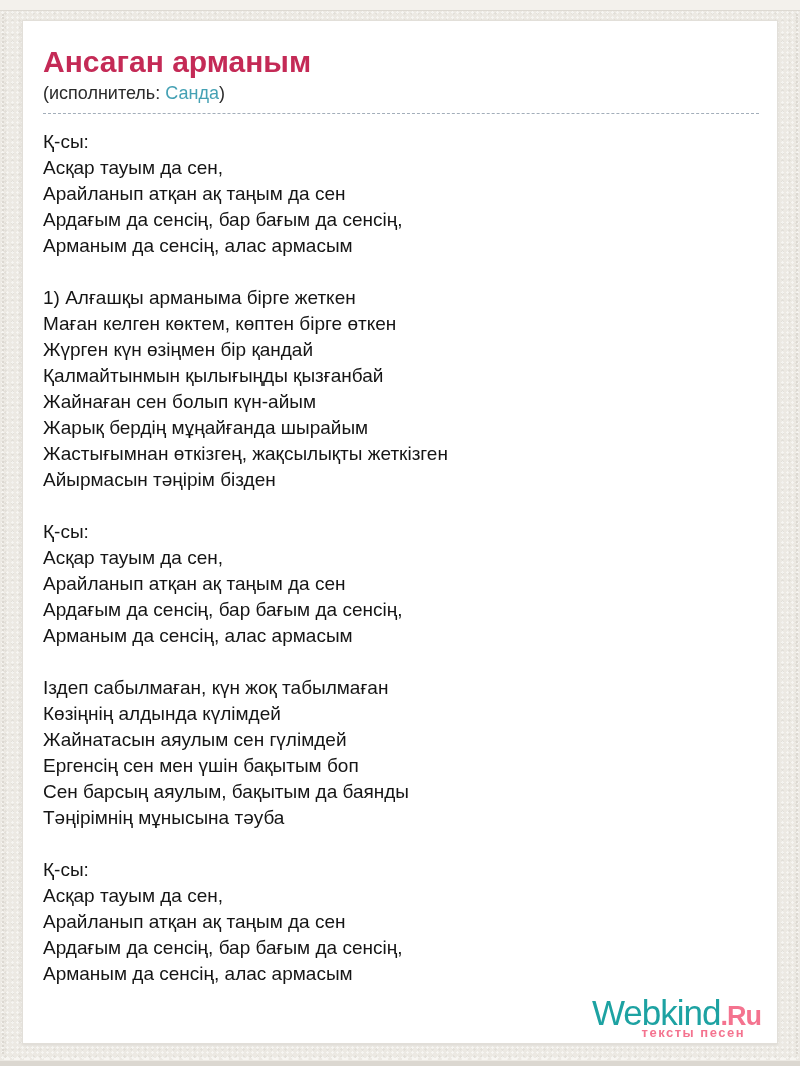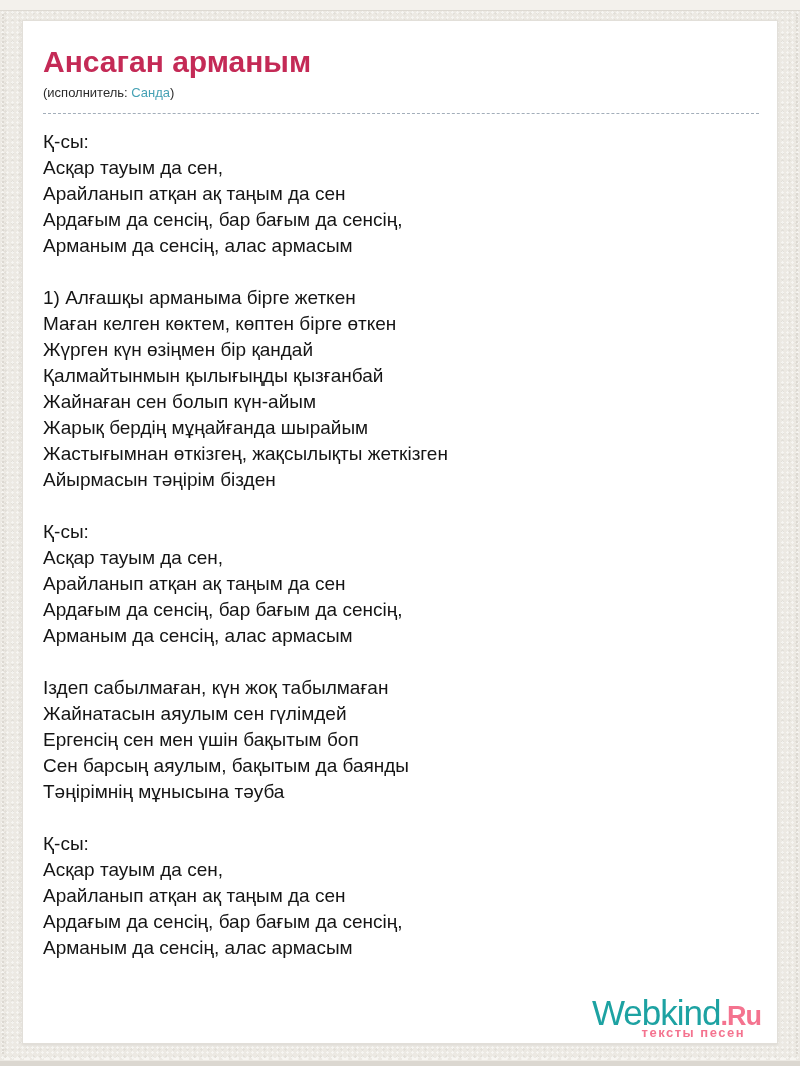--- a/index.html
+++ b/index.html
@@ -31,21 +31,21 @@
     box-sizing:border-box; z-index:2;
   }
   .page-title {
     margin:24px 20px 0 20px;
     font-size:30px; line-height:34px; font-weight:700;
     letter-spacing:0;
     color:#c42a56;
   }
   .performer-line {
     margin:3px 18px 0 20px;
-    font-size:13px; line-height:22px; color:#2b2b2b;
+    font-size:18px; line-height:22px; color:#2b2b2b;
     padding-bottom:9px;
     border-bottom:1px dashed #a3aeba;
   }
   .artist-link { color:#45a1b4; text-decoration:none; cursor:pointer; }
   .lyrics {
     margin:15px 20px 0 20px;
     font-size:19px; line-height:26px; color:#151515;
   }
   .stanza + .stanza { margin-top:26px; }
   .lyric-line { white-space:pre; }
@@ -103,20 +103,21 @@
       </div>
       <div class="stanza">
         <div class="lyric-line">Қ-сы:</div>
         <div class="lyric-line">Асқар тауым да сен,</div>
         <div class="lyric-line">Арайланып атқан ақ таңым да сен</div>
         <div class="lyric-line">Ардағым да сенсің, бар бағым да сенсің,</div>
         <div class="lyric-line">Арманым да сенсің, алас армасым</div>
       </div>
       <div class="stanza">
         <div class="lyric-line">Іздеп сабылмаған, күн жоқ табылмаған</div>
+        <div class="lyric-line">Көзіңнің алдында күлімдей</div>
         <div class="lyric-line">Жайнатасын аяулым сен гүлімдей</div>
         <div class="lyric-line">Ергенсің сен мен үшін бақытым боп</div>
         <div class="lyric-line">Сен барсың аяулым, бақытым да баянды</div>
         <div class="lyric-line">Тәңірімнің мұнысына тәуба</div>
       </div>
       <div class="stanza">
         <div class="lyric-line">Қ-сы:</div>
         <div class="lyric-line">Асқар тауым да сен,</div>
         <div class="lyric-line">Арайланып атқан ақ таңым да сен</div>
         <div class="lyric-line">Ардағым да сенсің, бар бағым да сенсің,</div>

